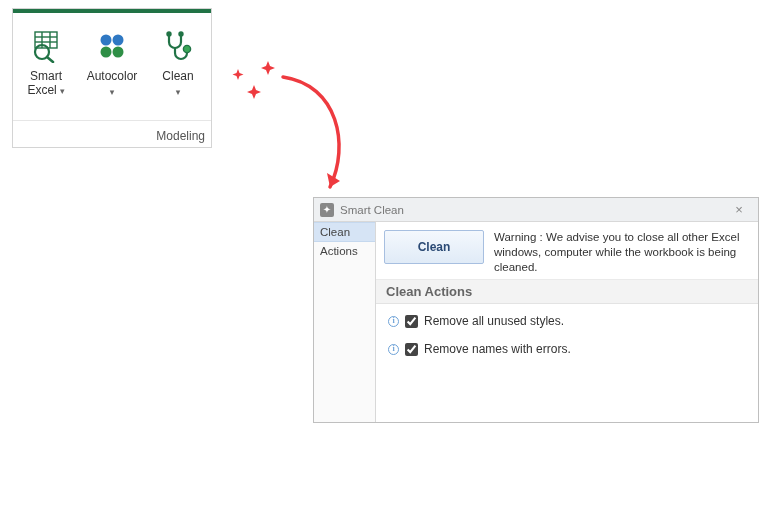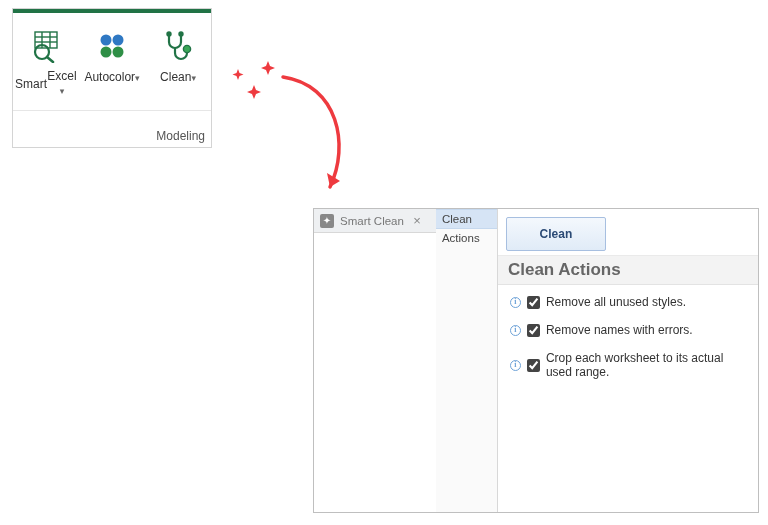--- a/index.html
+++ b/index.html
@@ -52,57 +52,57 @@
     height: 38px;
     display: flex;
     align-items: center;
     justify-content: center;
   }
   .ribbon-item .label {
     font-size: 12px;
     line-height: 14px;
     margin-top: 4px;
     display: flex;
-    flex-direction: row;
+    flex-direction: column;
     align-items: center;
   }
   .ribbon-item .chev {
     font-size: 9px;
     color: #666;
     margin-top: 2px;
   }
   .ribbon-group-title {
     font-size: 12px;
     color: #555;
     text-align: right;
-    padding: 18px 6px 4px 0;
+    padding: 8px 6px 4px 0;
     border-top: 1px solid #e6e6e6;
   }
 
   
   .arrow-wrap {
     position: absolute;
     left: 228px;
     top: 55px;
     width: 140px;
     height: 150px;
     pointer-events: none;
   }
 
   
   .dialog {
     position: absolute;
     left: 313px;
-    top: 208px;
+    top: 197px;
     width: 446px;
-    height: 305px;
+    height: 226px;
     border: 1px solid #bfbfbf;
     background: #ffffff;
     display: flex;
-    flex-direction: row;
+    flex-direction: column;
   }
   .dialog-titlebar {
     height: 24px;
     background: #eef0f2;
     border-bottom: 1px solid #d8d8d8;
     display: flex;
     align-items: center;
     padding: 0 6px;
     color: #777;
     font-size: 11.5px;
@@ -183,21 +183,21 @@
   .warning-text {
     flex: 1;
     font-size: 11.5px;
     color: #333;
     line-height: 15px;
     overflow: hidden;
   }
 
   .section-header {
     padding: 4px 10px;
-    font-size: 17px;
+    font-size: 13px;
     font-weight: 600;
     color: #666;
     background: #f3f3f3;
     border-bottom: 1px solid #e3e3e3;
   }
 
   .actions-list {
     padding: 10px 12px;
     display: flex;
     flex-direction: column;
@@ -317,34 +317,30 @@
     <span class="dialog-close">×</span>
   </div>
   <div class="dialog-body">
     <div class="side-tabs">
       <div class="side-tab active">Clean</div>
       <div class="side-tab">Actions</div>
     </div>
     <div class="main-pane">
       <div class="top-row">
         <div class="clean-button">Clean</div>
+        <div class="warning-text">Warning : We advise you to close all other Excel windows, computer while the workbook is being cleaned.</div>
       </div>
       <div class="section-header">Clean Actions</div>
       <div class="actions-list">
         <div class="action-row">
           <span class="info-dot"></span>
           <input type="checkbox" checked="" style="">
           <span>Remove all unused styles.</span>
         </div>
         <div class="action-row">
           <span class="info-dot"></span>
           <input type="checkbox" checked="" style="">
           <span>Remove names with errors.</span>
         </div>
-        <div class="action-row">
-          <span class="info-dot"></span>
-          <input type="checkbox" checked="" style="">
-          <span>Crop each worksheet to its actual used range.</span>
-        </div>
       </div>
     </div>
   </div>
 </div>
 
 </body></html>

